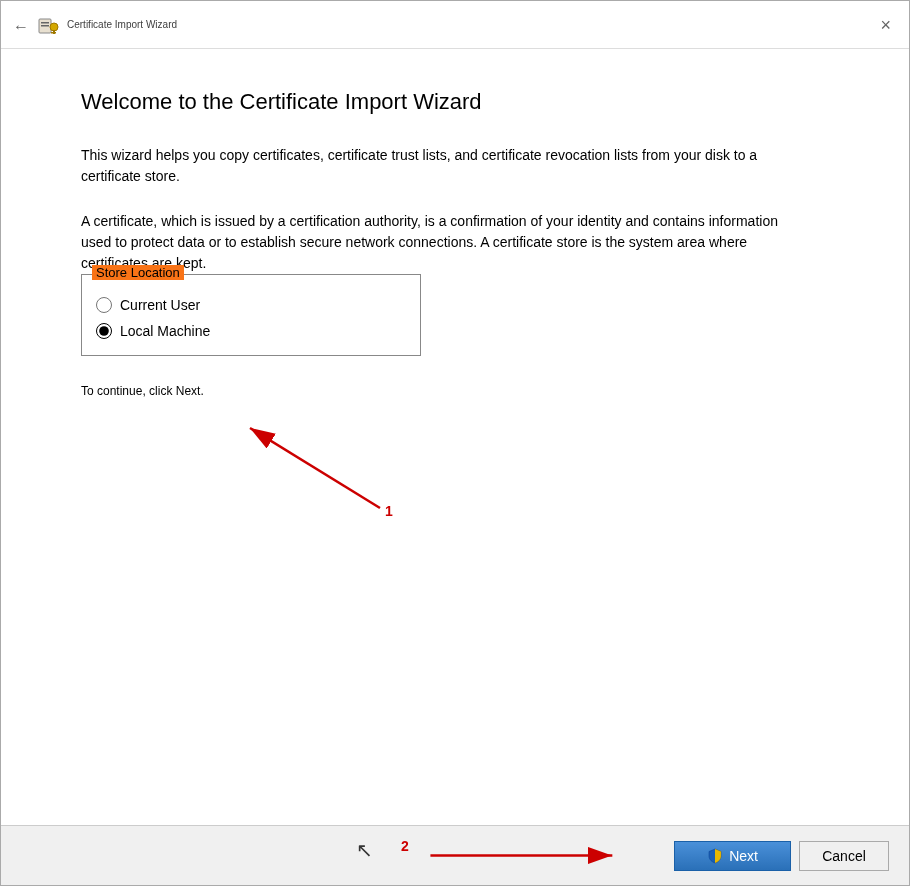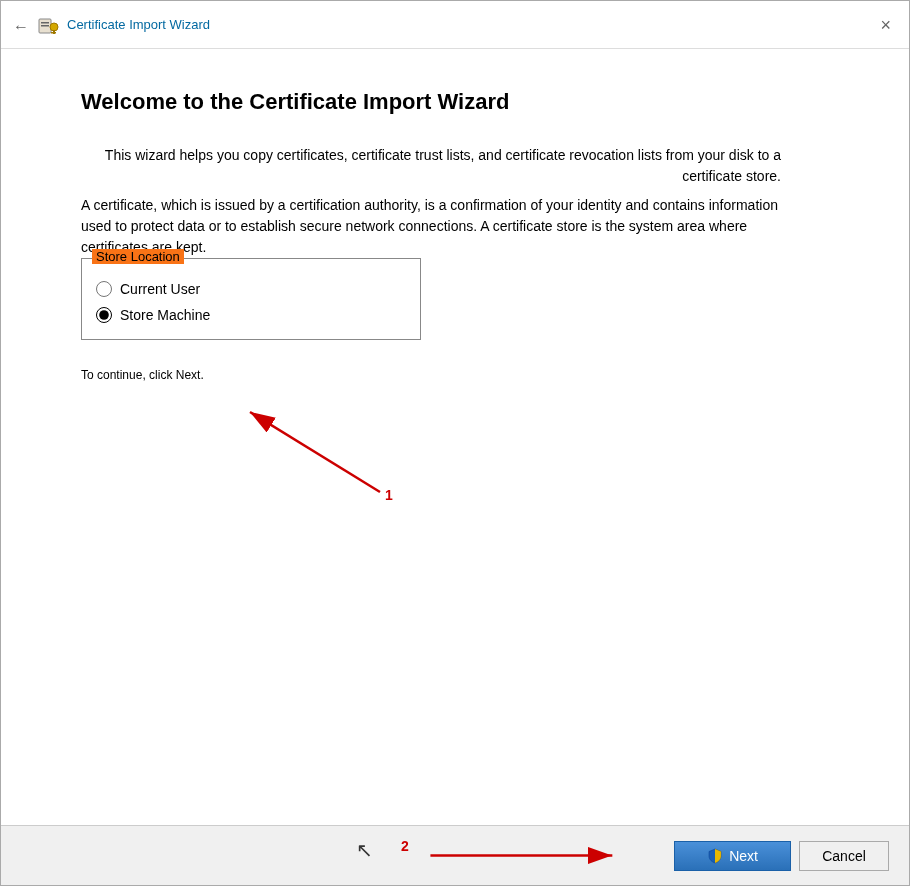--- a/index.html
+++ b/index.html
@@ -52,22 +52,22 @@
 
     .wizard-icon {
       width: 22px;
       height: 22px;
       display: inline-flex;
       align-items: center;
       justify-content: center;
     }
 
     .title-text {
-      font-size: 13px;
-      color: #0369a1;
+      font-size: 10px;
+      color: #404040;
     }
 
     .close-btn {
       background: none;
       border: none;
       font-size: 18px;
       cursor: pointer;
       color: #666;
       padding: 2px 6px;
       line-height: 1;
@@ -75,29 +75,28 @@
 
     
     .content {
       flex: 1;
       padding: 40px 60px 20px 80px;
       overflow: auto;
     }
 
     .wizard-title {
       font-size: 22px;
-      font-weight: bold;
+      font-weight: normal;
       margin-bottom: 30px;
     }
 
     .description-1 {
-      margin-bottom: 8px;
+      margin-bottom: 24px;
       line-height: 1.5;
       max-width: 700px;
-      text-align: right;
     }
 
     .description-2 {
       line-height: 1.5;
       max-width: 700px;
     }
 
     
     .store-location-group {
       border: 1px solid #888;
@@ -229,21 +228,21 @@
 
     
     <div class="store-location-group">
       <span class="store-location-legend">Store Location</span>
       <label class="radio-option">
         <input type="radio" name="store-location" style="">
         <span class="radio-label">Current User</span>
       </label>
       <label class="radio-option">
         <input type="radio" name="store-location" checked="" style="">
-        <span class="radio-label">Store Machine</span>
+        <span class="radio-label">Local Machine</span>
       </label>
     </div>
 
     <p class="continue-text">To continue, click Next.</p>
 
     
     <div class="annotation-area">
       <svg class="annotations-svg" viewBox="0 0 750 160" xmlns="http://www.w3.org/2000/svg">
 
         <defs>

